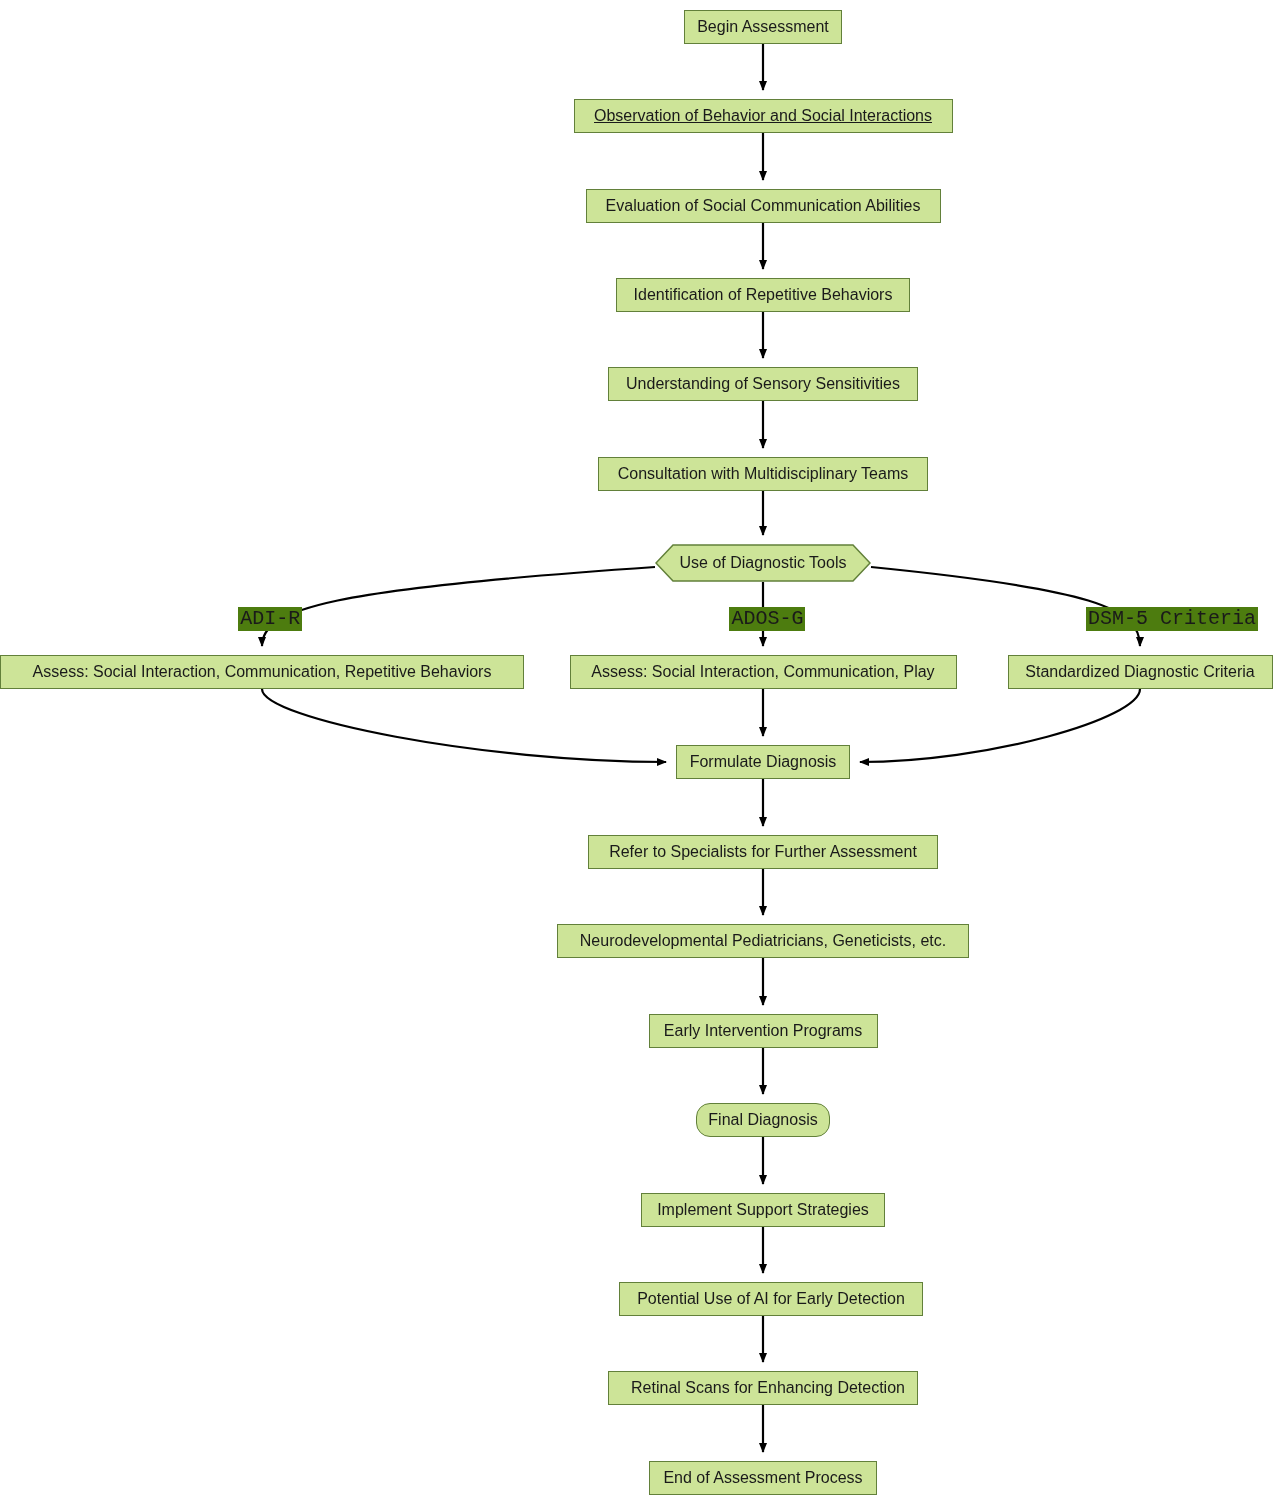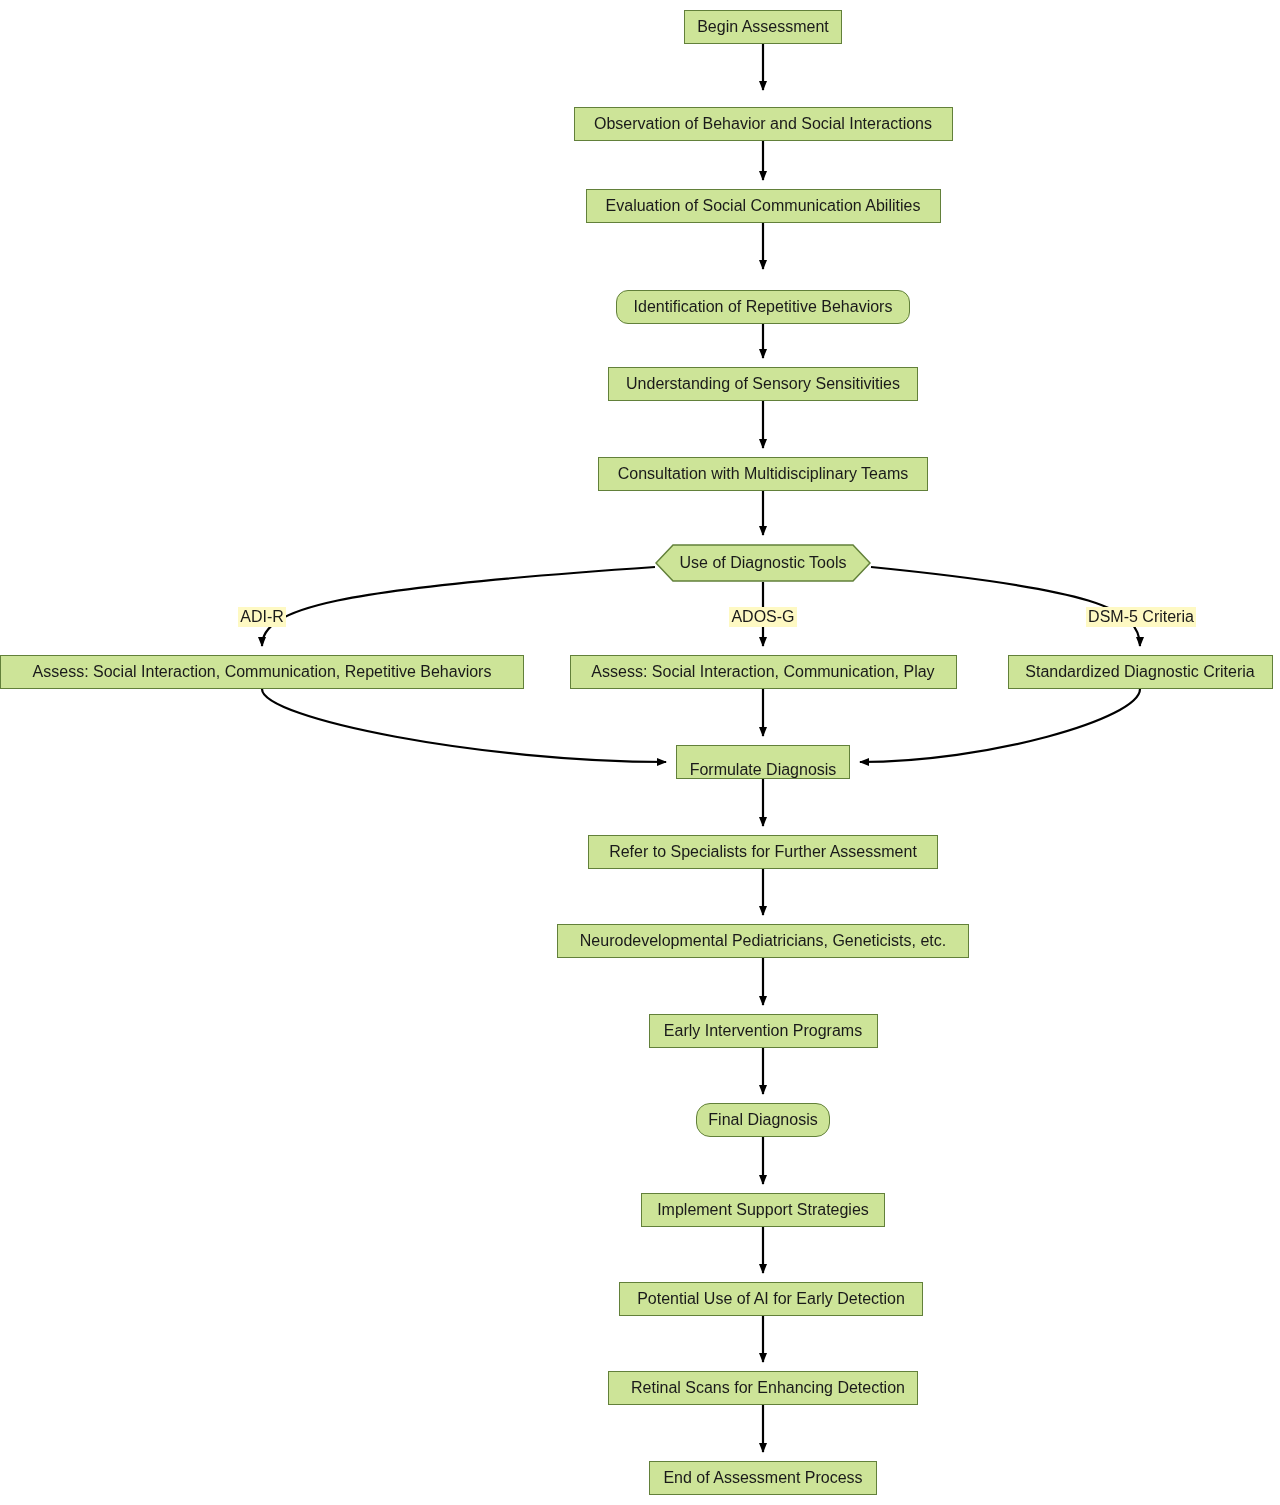--- a/index.html
+++ b/index.html
@@ -52,24 +52,24 @@
     top: 0;
     width: 100%;
     height: 100%;
   }
   .hex-label {
     position: relative;
     z-index: 2;
   }
   .edge-label {
     position: absolute;
-    background: #fef9c3;
+    background: #4d7c0f;
     color: #1a1a1a;
-    font-family: Liberation Sans, sans-serif;
-    font-size: 16px;
+    font-family: Liberation Mono, monospace;
+    font-size: 20px;
     line-height: 1;
     white-space: nowrap;
     padding: 2px 2px;
     box-sizing: border-box;
   }
 </style>
 </head>
 <body>
 
 <div id="chart-root">
@@ -99,27 +99,27 @@
         <path d="M 763 1137 L 763 1184" marker-end="url(#arrowhead)"></path>
         <path d="M 763 1227 L 763 1273" marker-end="url(#arrowhead)"></path>
         <path d="M 763 1316 L 763 1362" marker-end="url(#arrowhead)"></path>
         <path d="M 763 1405 L 763 1452" marker-end="url(#arrowhead)"></path>
       </g>
   </svg>
   <div id="node-layer">
       <div class="node" style="left: 684px; top: 10px; width: 158px; height: 34px;">
         <span>Begin Assessment</span>
       </div>
-      <div class="node" style="left: 573.5px; top: 107px; width: 379px; height: 34px;">
+      <div class="node" style="left: 573.5px; top: 99px; width: 379px; height: 34px; text-decoration: underline;">
         <span>Observation of Behavior and Social Interactions</span>
       </div>
       <div class="node" style="left: 585.5px; top: 189px; width: 355px; height: 34px;">
         <span>Evaluation of Social Communication Abilities</span>
       </div>
-      <div class="node" style="left: 616px; top: 290px; width: 294px; height: 34px; border-radius: 12px;">
+      <div class="node" style="left: 616px; top: 278px; width: 294px; height: 34px;">
         <span>Identification of Repetitive Behaviors</span>
       </div>
       <div class="node" style="left: 608px; top: 367px; width: 310px; height: 34px;">
         <span>Understanding of Sensory Sensitivities</span>
       </div>
       <div class="node" style="left: 598px; top: 457px; width: 330px; height: 34px;">
         <span>Consultation with Multidisciplinary Teams</span>
       </div>
       <div class="node hexagon" style="left: 655px; top: 544px; width: 216px; height: 38px; text-align: right;">
         <svg class="hex-shape" viewBox="0 0 216 38" preserveAspectRatio="none">
@@ -129,21 +129,21 @@
       </div>
       <div class="node" style="left: 0px; top: 655px; width: 524px; height: 34px;">
         <span>Assess: Social Interaction, Communication, Repetitive Behaviors</span>
       </div>
       <div class="node" style="left: 569.5px; top: 655px; width: 387px; height: 34px;">
         <span>Assess: Social Interaction, Communication, Play</span>
       </div>
       <div class="node" style="left: 1007.5px; top: 655px; width: 265px; height: 34px;">
         <span>Standardized Diagnostic Criteria</span>
       </div>
-      <div class="node" style="left: 676px; top: 745px; width: 174px; height: 34px; align-items: flex-end;">
+      <div class="node" style="left: 676px; top: 745px; width: 174px; height: 34px;">
         <span>Formulate Diagnosis</span>
       </div>
       <div class="node" style="left: 588px; top: 835px; width: 350px; height: 34px;">
         <span>Refer to Specialists for Further Assessment</span>
       </div>
       <div class="node" style="left: 557px; top: 924px; width: 412px; height: 34px;">
         <span>Neurodevelopmental Pediatricians, Geneticists, etc.</span>
       </div>
       <div class="node" style="left: 648.5px; top: 1014px; width: 229px; height: 34px;">
         <span>Early Intervention Programs</span>

